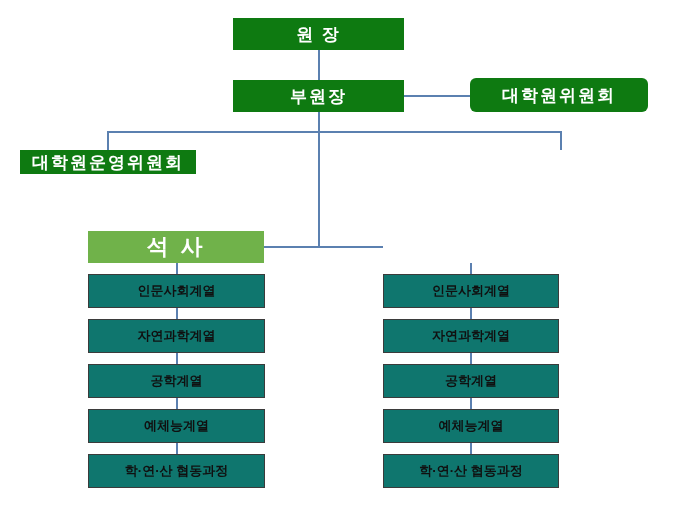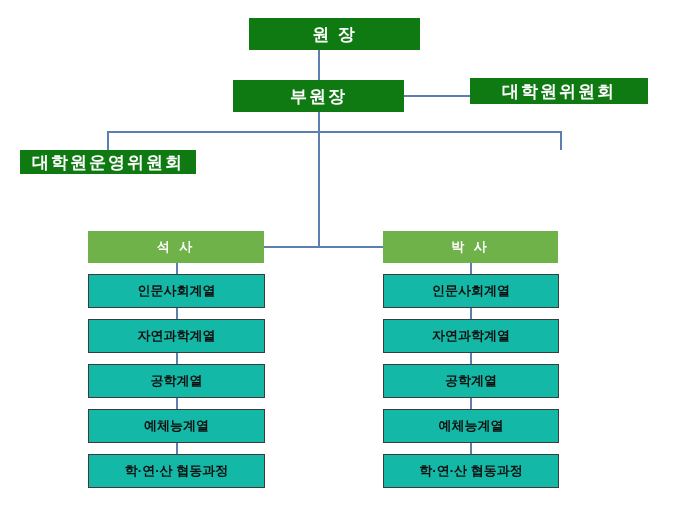--- a/index.html
+++ b/index.html
@@ -30,25 +30,25 @@
     background: #0e7a11;
     color: #ffffff;
     font-weight: bold;
     font-size: 17px;
     letter-spacing: 2px;
   }
   .node-mid {
     background: #70b24a;
     color: #ffffff;
     font-weight: bold;
-    font-size: 13px;
+    font-size: 22px;
     letter-spacing: 3px;
   }
   .node-leaf {
-    background: #14b8a6;
+    background: #0f766e;
     color: #101010;
     border: 1.5px solid #3b3b3b;
     font-weight: bold;
     font-size: 13px;
     letter-spacing: 0px;
   }
   .conn {
     position: absolute;
     background: #5b80b0;
     z-index: 1;
@@ -78,32 +78,31 @@
   <div class="conn conn-v" style="left:176px; top:353px; height:11px;"></div>
   <div class="conn conn-v" style="left:176px; top:398px; height:11px;"></div>
   <div class="conn conn-v" style="left:176px; top:443px; height:11px;"></div>
 
   <div class="conn conn-v" style="left:470px; top:263px; height:11px;"></div>
   <div class="conn conn-v" style="left:470px; top:308px; height:11px;"></div>
   <div class="conn conn-v" style="left:470px; top:353px; height:11px;"></div>
   <div class="conn conn-v" style="left:470px; top:398px; height:11px;"></div>
   <div class="conn conn-v" style="left:470px; top:443px; height:11px;"></div>
 
-  <div class="node node-dark" style="left:233px; top:18px; width:171px; height:32px;margin-left:16px;">원  장</div>
+  <div class="node node-dark" style="left:233px; top:18px; width:171px; height:32px;">원  장</div>
 
   <div class="node node-dark" style="left:233px; top:80px; width:171px; height:32px;text-align:center;">부원장</div>
 
-  <div class="node node-dark" style="left:470px; top:78px; width:178px; height:26px;">대학원위원회</div>
+  <div class="node node-dark" style="left:470px; top:78px; width:178px; height:34px;border-radius:6px;">대학원위원회</div>
 
   <div class="node node-dark" style="left:20px; top:150px; width:176px; height:24px;">대학원운영위원회</div>
 
 
   <div class="node node-mid" style="left:88px; top:231px; width:176px; height:32px;">석  사</div>
 
-  <div class="node node-mid" style="left:383px; top:231px; width:175px; height:32px;">박  사</div>
 
   <div class="node node-leaf" style="left:88px; top:274px; width:177px; height:34px;">인문사회계열</div>
   <div class="node node-leaf" style="left:88px; top:319px; width:177px; height:34px;">자연과학계열</div>
   <div class="node node-leaf" style="left:88px; top:364px; width:177px; height:34px;">공학계열</div>
   <div class="node node-leaf" style="left:88px; top:409px; width:177px; height:34px;">예체능계열</div>
   <div class="node node-leaf" style="left:88px; top:454px; width:177px; height:34px;">학·연·산 협동과정</div>
 
   <div class="node node-leaf" style="left:383px; top:274px; width:176px; height:34px;">인문사회계열</div>
   <div class="node node-leaf" style="left:383px; top:319px; width:176px; height:34px;">자연과학계열</div>
   <div class="node node-leaf" style="left:383px; top:364px; width:176px; height:34px;">공학계열</div>

